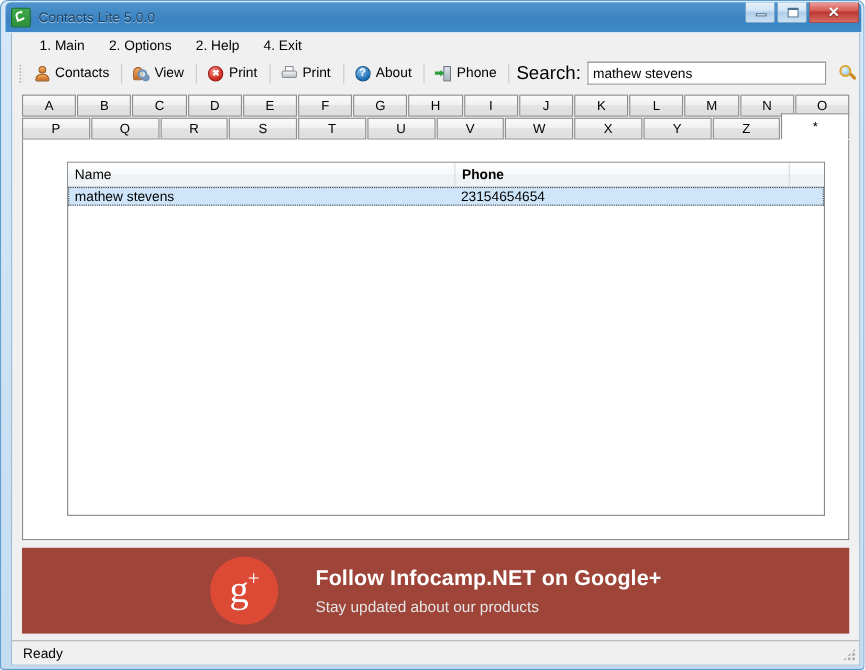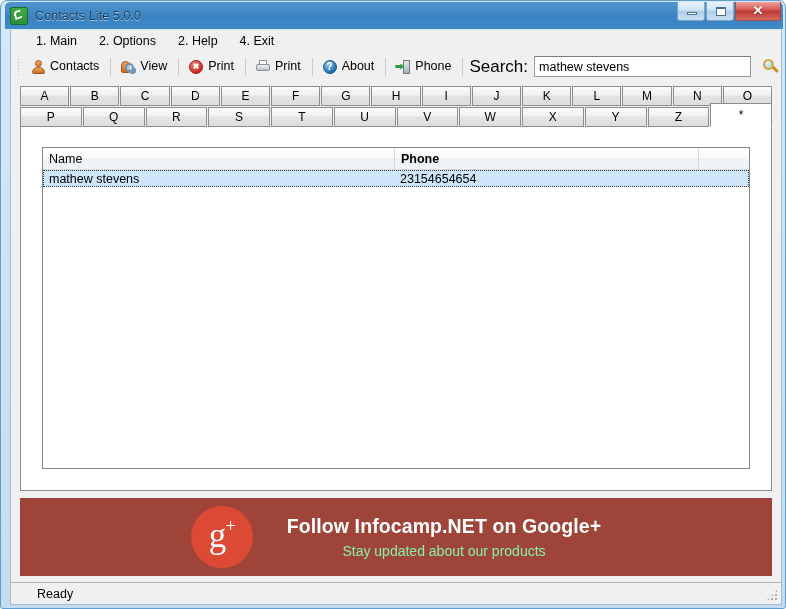--- a/index.html
+++ b/index.html
@@ -350,20 +350,21 @@
 
   
   .listview {
     flex: 1 1 auto;
     box-sizing: border-box;
     border: 1px solid #828790;
     background: #ffffff;
     display: flex;
     flex-direction: column;
     min-height: 0;
+    margin-left: 19px;
   }
   .lv-head {
     display: flex;
     height: 21px;
     flex: 0 0 auto;
     background: linear-gradient(180deg,#ffffff 0%, #f7f9fa 48%, #eef1f3 52%, #f1f4f6 100%);
     border-bottom: 1px solid #d6d9dc;
   }
   .lv-th {
     box-sizing: border-box;
@@ -441,50 +442,50 @@
     letter-spacing: -1px;
     position: relative;
     top: -2px;
   }
   .gplus-text sup {
     font-size: 19px;
     vertical-align: super;
     top: -2px;
     position: relative;
   }
-  .banner-copy { text-align: center; }
+  .banner-copy { text-align: left; }
   .banner-title {
     color: #ffffff;
     font-size: 19.5px;
     font-weight: bold;
     letter-spacing: .1px;
     white-space: nowrap;
   }
   .banner-sub {
-    color: #86efac;
+    color: #e5e5e5;
     font-size: 14px;
     margin-top: 5px;
     white-space: nowrap;
   }
 
   
   .statusbar {
     flex: 0 0 auto;
     height: 22px;
     box-sizing: border-box;
     border-top: 1px solid #b4b4b4;
     background: #f0f0f0;
     display: flex;
     align-items: center;
     position: relative;
   }
   .status-text {
     font-size: 12.5px;
     color: #000;
-    padding-left: 26px;
+    padding-left: 10px;
     white-space: nowrap;
   }
   .resize-grip {
     position: absolute;
     right: 3px; bottom: 3px;
     width: 12px; height: 12px;
     background-image:
       radial-gradient(circle, #a8acb0 42%, transparent 44%);
     background-size: 4px 4px;
     clip-path: polygon(100% 0, 100% 100%, 0 100%);

